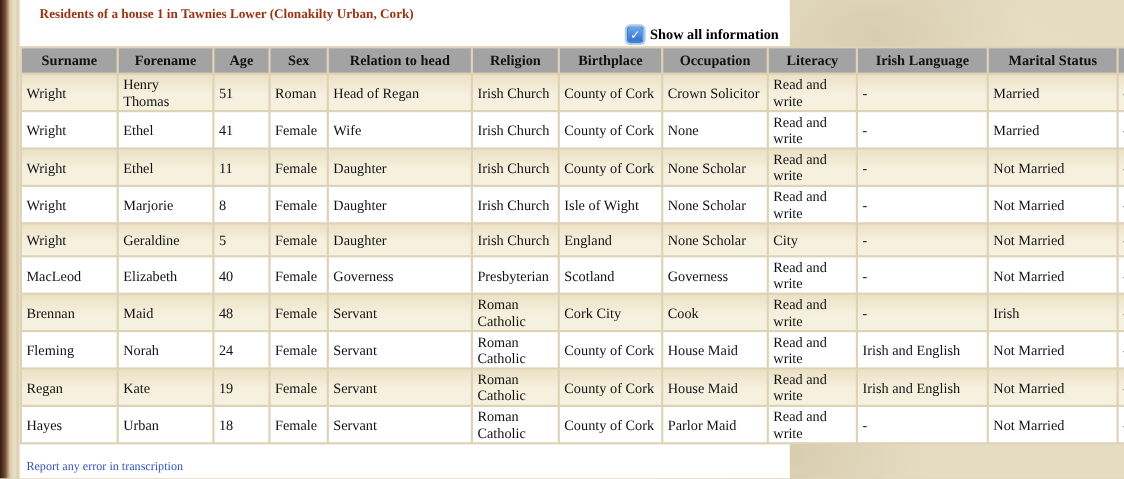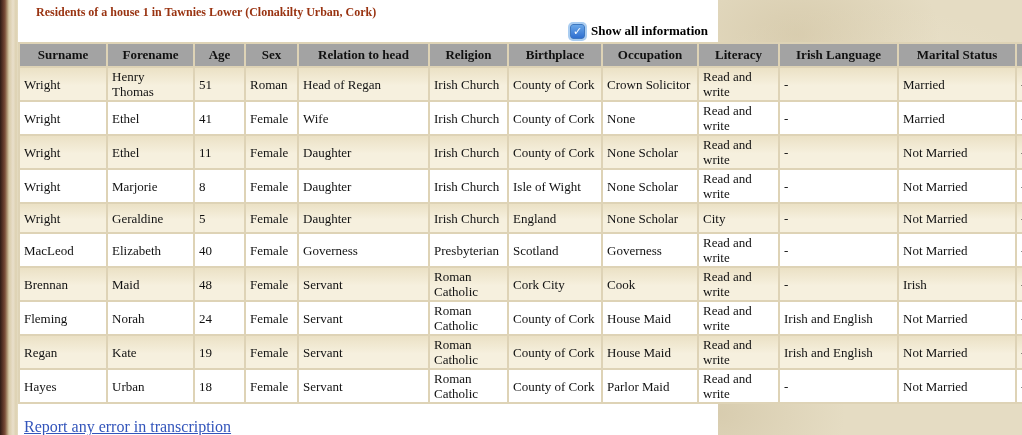--- a/index.html
+++ b/index.html
@@ -78,23 +78,22 @@
     overflow: hidden;
   }
   tr.beige td {
     background: linear-gradient(180deg, #ebe1c5 0%, #f6f0de 55%, #f6f0de 100%);
   }
   tr.white td { background: #ffffff; }
 
   .footer-link {
     display: inline-block;
     margin: 14px 0 0 6px;
-    font-size: 16px;
+    font-size: 11px;
     color: #3355bb;
-    text-decoration: underline;
     cursor: pointer;
   }
 </style>
 </head>
 <body>
 
 <div class="spine"></div>
 
 <div class="content">
 

